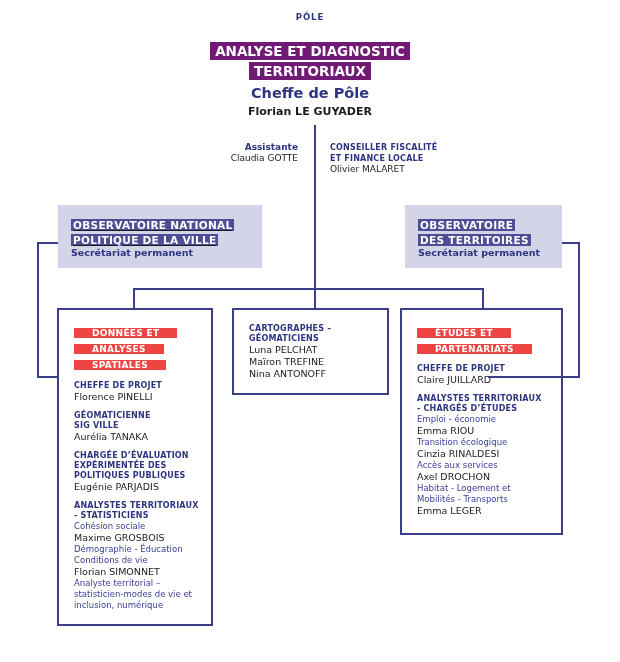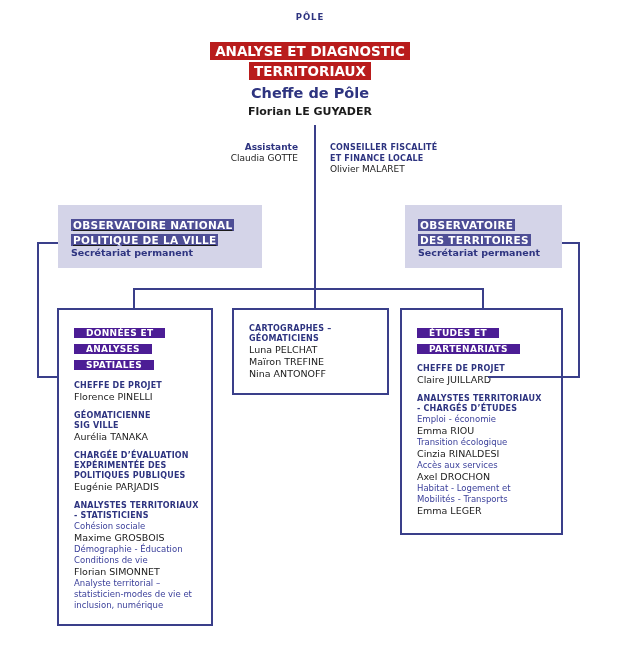--- a/index.html
+++ b/index.html
@@ -2,32 +2,32 @@
 <html><head>
 <meta charset="utf-8">
 <style>
   * { box-sizing: border-box; margin: 0; padding: 0; }
   html, body { width: 620px; height: 662px; background: #ffffff; overflow: hidden; }
   body { position: relative; font-family: "DejaVu Sans", sans-serif; color: #1b1b1b; }
   .abs { position: absolute; }
   .line { position: absolute; background: #3a3f8a; }
   .top-pole { left: 0; width: 620px; top: 12px; text-align: center; font-size: 8.5px; font-weight: bold; letter-spacing: 1px; color: #2e3480; }
   .title-wrap { left: 0; width: 620px; top: 41px; text-align: center; line-height: 20px; }
-  .title-hl { background: #b91c1c; color: #fff; font-weight: bold; font-size: 13.5px; padding: 1px 5px; box-decoration-break: clone; -webkit-box-decoration-break: clone; }
+  .title-hl { background: #701a75; color: #fff; font-weight: bold; font-size: 13.5px; padding: 1px 5px; box-decoration-break: clone; -webkit-box-decoration-break: clone; }
   .chef-title { left: 0; width: 620px; top: 85px; text-align: center; font-size: 14.5px; font-weight: bold; color: #2e3480; }
   .chef-name { left: 0; width: 620px; top: 105px; text-align: center; font-size: 11px; font-weight: bold; color: #1b1b1b; }
   .assist { right: 322px; top: 142px; text-align: right; font-size: 9px; line-height: 11px; }
   .assist .r { font-weight: bold; color: #2e3480; }
   .cons { left: 330px; top: 142px; font-size: 9px; line-height: 11px; }
   .cons .r { font-weight: bold; color: #2e3480; font-size: 8px; letter-spacing: 0.2px; }
   .obs { background: #d4d4e8; padding: 12px 0 0 13px; }
   .obs-hl { background: #4e4e96; color: #fff; font-weight: bold; font-size: 10.5px; letter-spacing: 0.3px; line-height: 13px; padding: 0 2px; box-decoration-break: clone; -webkit-box-decoration-break: clone; }
   .obs-sub { font-size: 9.5px; font-weight: bold; color: #2e3480; line-height: 12px; }
   .box { border: 2px solid #3a3f8a; background: #fff; padding: 14px 0 0 15px; }
-  .box-hl { background: #4c1d95; color: #fff; font-weight: bold; font-size: 9px; letter-spacing: 0.3px; line-height: 13px; padding: 0 12px; box-decoration-break: clone; -webkit-box-decoration-break: clone; }
+  .box-hl { background: #ef4444; color: #fff; font-weight: bold; font-size: 9px; letter-spacing: 0.3px; line-height: 13px; padding: 0 18px; box-decoration-break: clone; -webkit-box-decoration-break: clone; }
   .role { font-size: 8px; font-weight: bold; color: #2e3480; line-height: 10px; letter-spacing: 0.2px; }
   .name { font-size: 9.5px; color: #1b1b1b; line-height: 12px; }
   .sub { font-size: 8.5px; color: #3a3f9a; line-height: 11px; }
   .grp { margin-top: 8px; }
   .grp:first-child { margin-top: 0; }
 </style>
 </head>
 <body>
 
 <div class="line" style="left:314px; top:125px; width:2px; height:165px;"></div>

